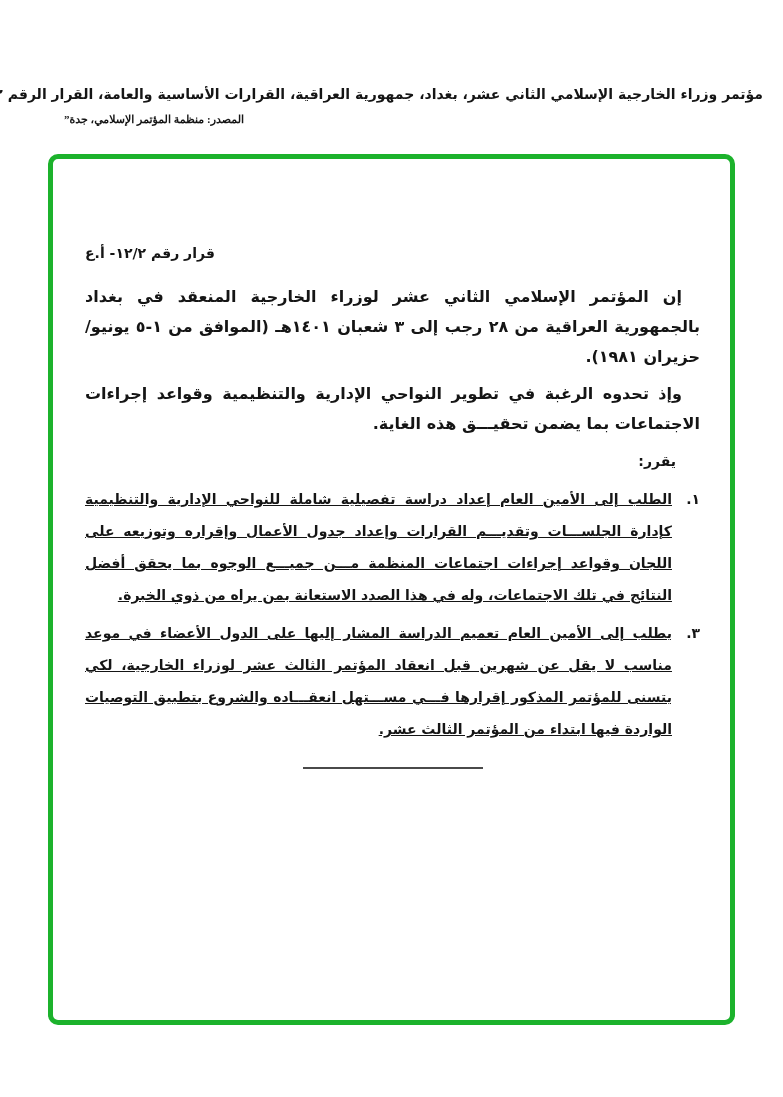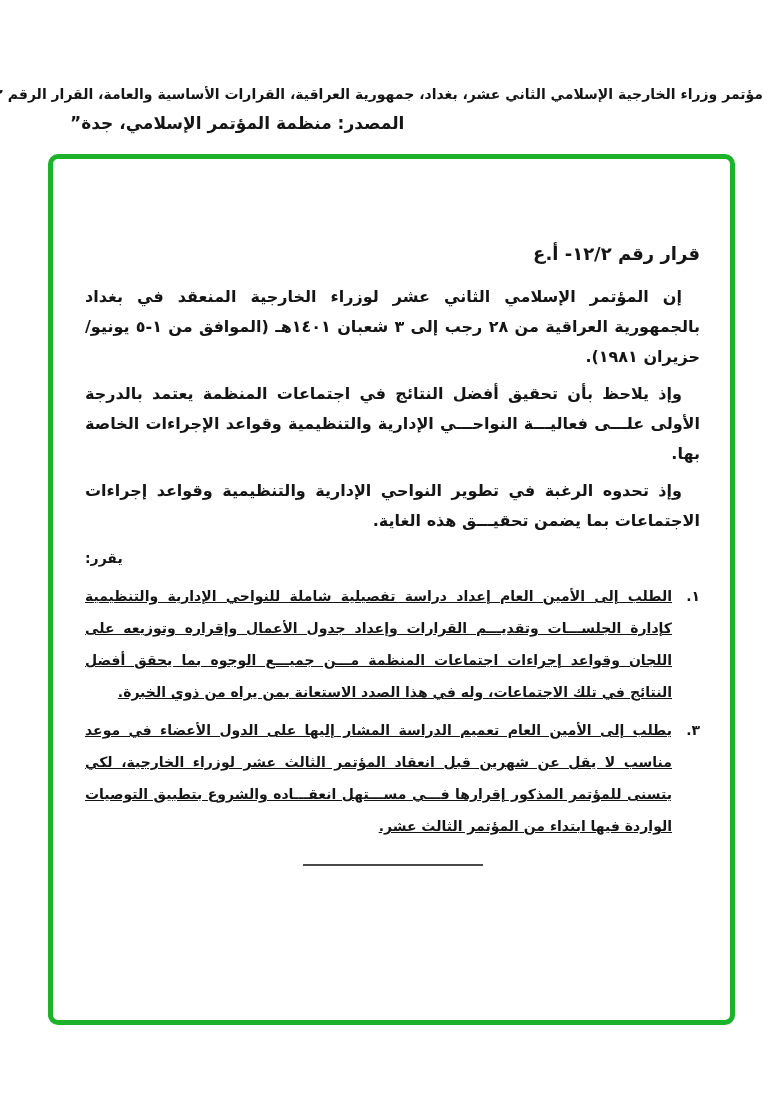--- a/index.html
+++ b/index.html
@@ -16,57 +16,58 @@
     position:absolute;
     top:86px;left:20px;right:20px;
     text-align:center;
     direction:rtl;
     font-size:14px;
     white-space:nowrap;
     letter-spacing:0;
   }
   .page-source{
     position:absolute;
-    top:113px;left:70px;
+    top:113px;left:64px;
     direction:rtl;
-    font-size:17px;
+    font-size:11px;
     width:fit-content;
+    font-family:Liberation Serif, serif;
   }
   .doc-box{
     position:absolute;
     left:48px;top:154px;
     width:687px;height:871px;
     border:5px solid #1cb22c;
     border-radius:10px;
     box-sizing:border-box;
     background:#ffffff;
   }
   .doc-inner{
     direction:rtl;
     padding:80px 30px 0 32px;
   }
   .title-block{
-    text-align:right;
-    font-size:18px;
+    text-align:left;
+    font-size:14px;
     line-height:29px;
     margin:0 0 14px 0;
   }
   .para{
     font-size:16px;
     line-height:30px;
     text-align:justify;
     text-justify:inter-word;
     direction:rtl;
     margin:0 0 7px 0;
     text-indent:18px;
   }
   .decides{
     font-size:14px;
     line-height:30px;
-    text-align:left;
+    text-align:right;
     padding-right:24px;
     margin:0 0 7px 0;
   }
   .list-item{
     display:flex;
     direction:rtl;
     margin:0 0 6px 0;
   }
   .list-marker{
     flex:none;
@@ -99,21 +100,20 @@
   <div class="doc-inner">
 
     <div class="title-block">
       <div>قرار رقم ١٢/٢- أ.ع</div>
     </div>
 
     <p class="para">إن المؤتمر الإسلامي الثاني عشر لوزراء الخارجية المنعقد في بغداد بالجمهورية العراقية من ٢٨ رجب إلى ٣ شعبان ١٤٠١هـ (الموافق من ١-٥ يونيو/حزيران ١٩٨١).</p>
 
 
 
-    <p class="para">وإذ يلاحظ بأن تحقيق أفضل النتائج في اجتماعات المنظمة يعتمد بالدرجة الأولى علـــى فعاليـــة النواحـــي الإدارية والتنظيمية وقواعد الإجراءات الخاصة بها.</p>
 
     <p class="para">وإذ تحدوه الرغبة في تطوير النواحي الإدارية والتنظيمية وقواعد إجراءات الاجتماعات بما يضمن تحقيـــق هذه الغاية.</p>
 
     <div class="decides">يقرر:</div>
 
     <div class="list-item">
       <span class="list-marker">١.</span>
       <span class="list-text">الطلب إلى الأمين العام إعداد دراسة تفصيلية شاملة للنواحي الإدارية والتنظيمية كإدارة الجلســـات وتقديـــم القرارات وإعداد جدول الأعمال وإقراره وتوزيعه على اللجان وقواعد إجراءات اجتماعات المنظمة مـــن جميـــع الوجوه بما يحقق أفضل النتائج في تلك الاجتماعات، وله في هذا الصدد الاستعانة بمن يراه من ذوي الخبرة.</span>
     </div>
 

